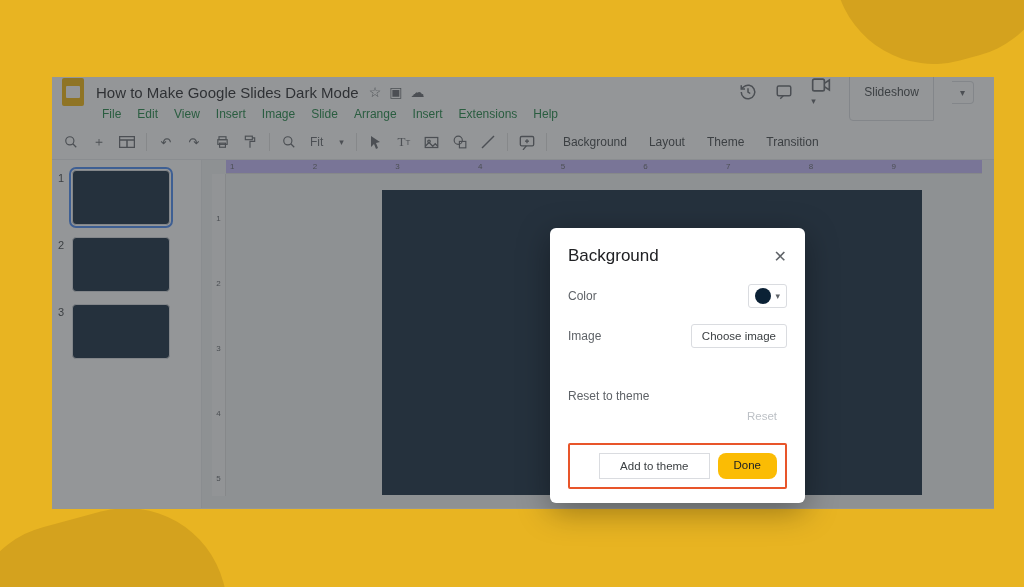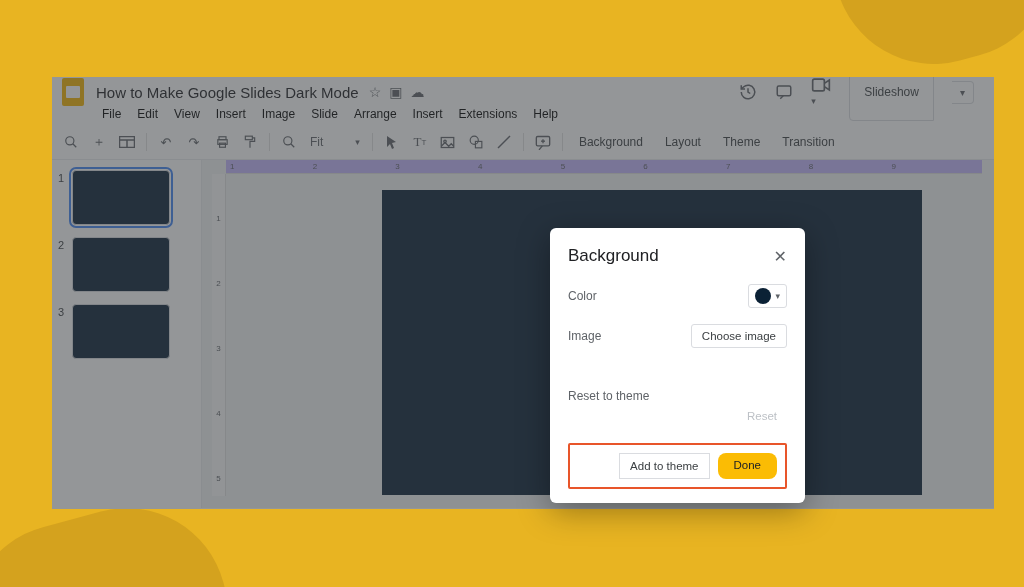--- a/index.html
+++ b/index.html
@@ -13,27 +13,27 @@
   .title-row { display: flex; align-items: center; padding: 4px 8px 0 8px; height: 26px; }
   .logo { width: 26px; height: 26px; display: flex; align-items: center; justify-content: center; }
   .doc-title { font-size: 15px; color: #202124; margin-left: 10px; }
   .title-icons { display: flex; gap: 8px; margin-left: 10px; color: #5f6368; }
   .title-icons span { font-size: 14px; }
   .spacer { flex: 1; }
   .right-icons { display: flex; align-items: center; gap: 18px; color: #5f6368; margin-right: 12px; }
   .slideshow-btn { border: 1px solid #dadce0; border-radius: 4px 0 0 4px; padding: 21px 14px; font-size: 12px; color:#3c4043; }
   .slideshow-drop { border: 1px solid #dadce0; border-left: none; border-radius: 0 4px 4px 0; padding: 5px 8px; font-size: 10px; color:#5f6368; }
 
-  .menu-row { display: flex; gap: 4px; padding: 2px 8px 4px 44px; font-size: 12px; color:#000000; }
+  .menu-row { display: flex; gap: 4px; padding: 2px 8px 4px 44px; font-size: 12px; color:#15803d; }
   .menu-row span { padding: 2px 6px; }
 
   .toolbar-row { display: flex; align-items: center; gap: 6px; padding: 4px 8px 6px 8px; border-bottom: 1px solid #e8eaed; color:#5f6368; font-size: 13px; }
   .toolbar-row .tbtn { width: 22px; height: 22px; display:flex; align-items:center; justify-content:center; }
   .toolbar-row .sep { width:1px; height:18px; background:#e0e0e0; margin:0 2px; }
-  .toolbar-row .fit { display:flex; align-items:center; gap:18px; font-size:12px; padding:0 4px; }
+  .toolbar-row .fit { display:flex; align-items:center; gap:2px; font-size:12px; padding:0 4px; }
   .toolbar-row .txtbtn { font-size:12px; color:#3c4043; padding:0 8px; }
 
   .workspace { display:flex; height: calc(100% - 84px); }
   .thumb-panel { width: 150px; padding: 10px 10px 10px 6px; border-right:1px solid #e8eaed; }
   .thumb-item { display:flex; gap:6px; margin-bottom:12px; align-items:flex-start; }
   .thumb-num { font-size:11px; color:#3c4043; width:8px; padding-top:2px; }
   .thumb { width:98px; height:55px; background:#0b2135; border-radius:4px; border:1px solid #dadce0; }
   .thumb.selected { outline:2px solid #4285f4; outline-offset:1px; }
 
   .canvas-area { flex:1; background:#f1f3f4; position:relative; }
@@ -45,21 +45,21 @@
   .dialog .dlg-head { display:flex; justify-content:space-between; align-items:center; margin-bottom:18px; }
   .dialog .dlg-title { font-size:17px; color:#202124; font-weight:400; font-family:"Google Sans", Arial, sans-serif; }
   .dialog .dlg-close { color:#5f6368; font-size:16px; cursor:pointer; }
   .dialog .dlg-row { display:flex; justify-content:space-between; align-items:center; margin-bottom:16px; font-size:12px; color:#5f6368; }
   .color-swatch { border:1px solid #dadce0; border-radius:3px; padding:3px 6px; display:flex; align-items:center; gap:4px; }
   .color-swatch .dot { width:16px; height:16px; border-radius:50%; background:#0b2135; }
   .color-swatch .car { font-size:9px; color:#5f6368; }
   .choose-btn { border:1px solid #dadce0; border-radius:3px; padding:5px 10px; font-size:11.5px; color:#3c4043; font-weight:500; }
   .reset-btn { color:#bdc1c6; font-size:11.5px; padding:5px 10px;margin-top:41px; }
   .dlg-footer { border:2px solid #e8552a; border-radius:2px; padding:8px; display:flex; justify-content:flex-end; gap:8px; margin-top:6px; }
-  .add-theme-btn { border:1px solid #dadce0; border-radius:0; padding:6px 10px; font-size:11.5px; color:#3c4043; font-weight:500; background:#fff; }
+  .add-theme-btn { border:1px solid #dadce0; border-radius:0; padding:6px 20px; font-size:11.5px; color:#3c4043; font-weight:500; background:#fff; }
   .done-btn { background:#fbbc04; border-radius:8px; padding:6px 16px; font-size:11.5px; color:#202124; font-weight:400; border:none; }
 
   svg { display:block; }
 </style>
 </head>
 <body>
 
 <div class="bg-shape-tr"></div>
 <div class="bg-shape-bl"></div>
 

